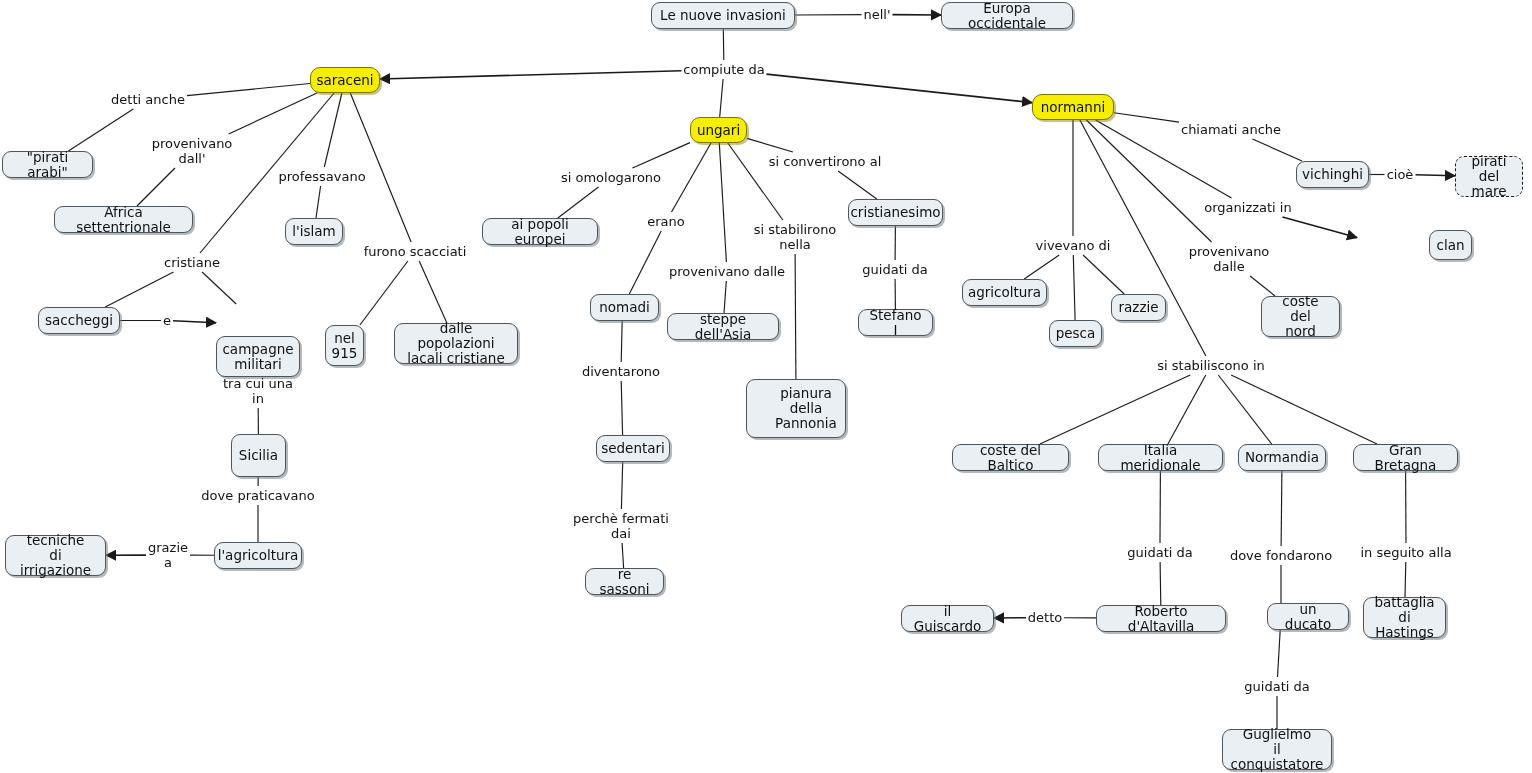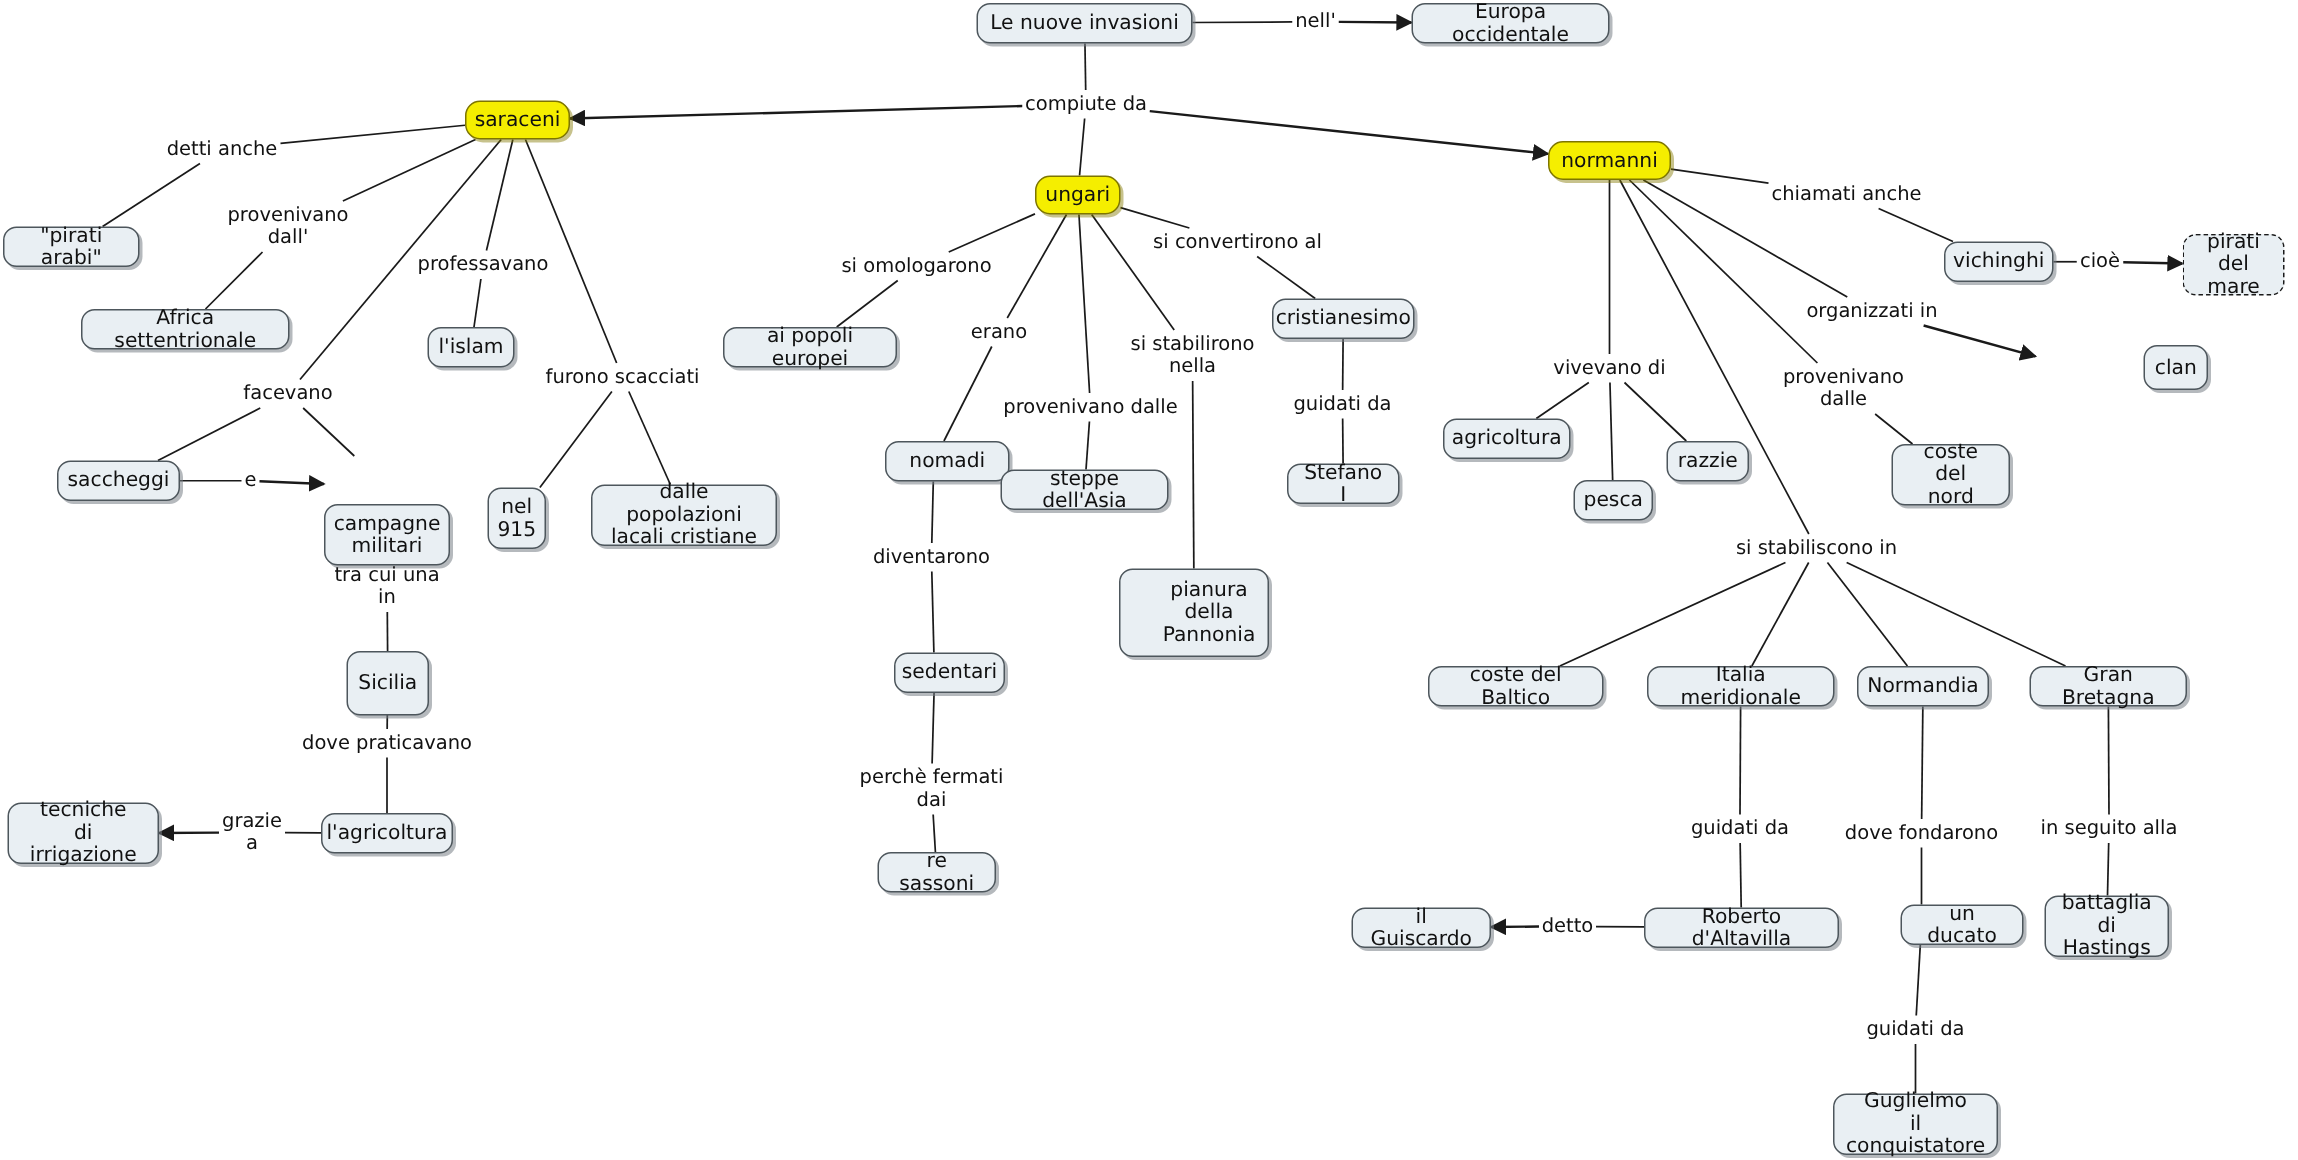--- a/index.html
+++ b/index.html
@@ -148,21 +148,21 @@
 militari</div>
       <div class="node concept" style="left: 325px; top: 325px; width: 39px; height: 41px;">nel
 915</div>
       <div class="node concept" style="left: 394px; top: 323px; width: 124px; height: 41px;">dalle popolazioni
 lacali cristiane</div>
       <div class="node concept" style="left: 231px; top: 434px; width: 55px; height: 43px;">Sicilia</div>
       <div class="node concept" style="left: 214px; top: 542px; width: 88px; height: 27px; text-align: center;">l'agricoltura</div>
       <div class="node concept" style="left: 5px; top: 535px; width: 101px; height: 41px;">tecniche
 di irrigazione</div>
       <div class="node concept" style="left: 482px; top: 218px; width: 116px; height: 27px;">ai popoli europei</div>
-      <div class="node concept" style="left: 590px; top: 294px; width: 83px; height: 27px;">nomadi</div>
+      <div class="node concept" style="left: 590px; top: 294px; width: 69px; height: 27px;">nomadi</div>
       <div class="node concept" style="left: 667px; top: 313px; width: 112px; height: 27px;">steppe dell'Asia</div>
       <div class="node concept" style="left: 746px; top: 379px; width: 100px; height: 59px; padding-left: 28px;">pianura della
 Pannonia</div>
       <div class="node concept" style="left: 848px; top: 199px; width: 95px; height: 27px;">cristianesimo</div>
       <div class="node concept" style="left: 858px; top: 309px; width: 75px; height: 27px;">Stefano I</div>
       <div class="node concept" style="left: 596px; top: 435px; width: 74px; height: 27px;">sedentari</div>
       <div class="node concept" style="left: 585px; top: 568px; width: 79px; height: 27px;">re sassoni</div>
       <div class="node concept" style="left: 1296px; top: 161px; width: 73px; height: 27px;">vichinghi</div>
       <div class="node dashed" style="left: 1455px; top: 156px; width: 68px; height: 41px;">pirati del
 mare</div>
@@ -185,21 +185,21 @@
 il conquistatore</div>
     </div>
   <div id="label-layer">
       <div class="linklabel" style="left: 877px; top: 7px;">nell'</div>
       <div class="linklabel" style="left: 724px; top: 62px;">compiute da</div>
       <div class="linklabel" style="left: 148px; top: 92px;">detti anche</div>
       <div class="linklabel" style="left: 192px; top: 136px;">provenivano
 dall'</div>
       <div class="linklabel" style="left: 322px; top: 169px;">professavano</div>
       <div class="linklabel" style="left: 415px; top: 244px;">furono scacciati</div>
-      <div class="linklabel" style="left: 192px; top: 255px;">facevano</div>
+      <div class="linklabel" style="left: 192px; top: 255px;">cristiane</div>
       <div class="linklabel" style="left: 167px; top: 313px;">e</div>
       <div class="linklabel" style="left: 258px; top: 376px;">tra cui una
 in</div>
       <div class="linklabel" style="left: 258px; top: 488px;">dove praticavano</div>
       <div class="linklabel" style="left: 168px; top: 540px;">grazie
 a</div>
       <div class="linklabel" style="left: 611px; top: 170px;">si omologarono</div>
       <div class="linklabel" style="left: 666px; top: 214px;">erano</div>
       <div class="linklabel" style="left: 727px; top: 264px;">provenivano dalle</div>
       <div class="linklabel" style="left: 795px; top: 222px;">si stabilirono

